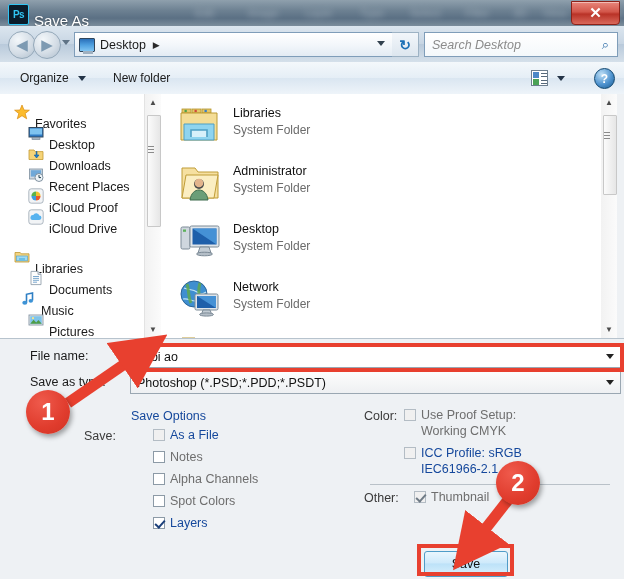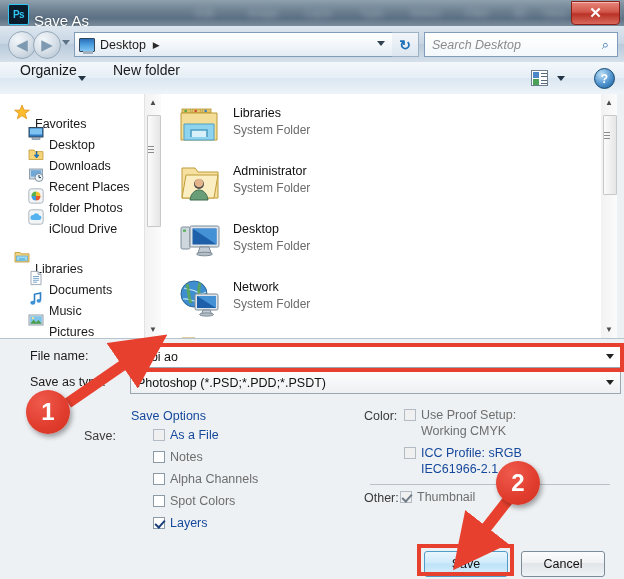--- a/index.html
+++ b/index.html
@@ -82,21 +82,21 @@
   }
   .search-ph{margin-left:7px;font-size:12.5px;color:#8b8b8b;font-style:italic;}
   .search-icon{position:absolute;right:8px;top:4px;color:#2f6ea8;font-size:13px;}
 
   
   .cmdbar{
     position:absolute;left:0;top:62px;width:624px;height:32px;
     background:linear-gradient(180deg,#f4f8fb 0%,#e5eef6 50%,#dae6f1 51%,#eef4f9 100%);
     border-bottom:1px solid #b5c7d8;
   }
-  .cmd-item{position:absolute;top:0;font-size:14px;color:#1a1a1a;}
+  .cmd-item{position:absolute;top:9px;font-size:12px;color:#1a1a1a;}
   .cmd-caret{position:absolute;top:14px;width:0;height:0;
     border-left:4px solid transparent;border-right:4px solid transparent;border-top:5px solid #243447;}
   .view-icon{position:absolute;left:531px;top:8px;width:17px;height:16px;
     background:#fff;border:1px solid #6d7f8f;box-sizing:border-box;}
   .view-icon .q{position:absolute;width:6px;height:6px;left:1px;}
   .view-icon .q1{top:1px;background:#4b87c7;}
   .view-icon .q2{top:8px;background:#4ba256;}
   .view-icon .ln{position:absolute;left:9px;height:1px;background:#55687a;width:6px;}
   .help-btn{position:absolute;left:594px;top:6px;width:19px;height:19px;border-radius:50%;
     background:radial-gradient(circle at 35% 28%,#bfe0f6 0%,#4f93cf 55%,#18598f 100%);
@@ -297,21 +297,21 @@
       <span class="sb-ico">
         <svg width="16" height="16" viewBox="0 0 16 16">
             <rect x=".8" y=".8" width="14.4" height="14.4" rx="2.5" fill="#f2f4f6" stroke="#9aa7b3" stroke-width=".8"></rect>
             <circle cx="8" cy="8" r="4.6" fill="#fff"></circle>
             <path d="M8 3.4A4.6 4.6 0 0 1 12.6 8H8z" fill="#f2c230"></path>
             <path d="M12.6 8A4.6 4.6 0 0 1 8 12.6V8z" fill="#e8572c"></path>
             <path d="M8 12.6A4.6 4.6 0 0 1 3.4 8H8z" fill="#3f9bdc"></path>
             <path d="M3.4 8A4.6 4.6 0 0 1 8 3.4V8z" fill="#5cb24a"></path>
           </svg>
       </span>
-      <span class="lbl">folder Photos</span>
+      <span class="lbl">iCloud Proof</span>
     </div>
 
     <div class="sb-entry" style="left:28px;top:113px">
       <span class="sb-ico">
         <svg width="16" height="16" viewBox="0 0 16 16">
             <rect x=".8" y=".8" width="14.4" height="14.4" rx="2.5" fill="#f2f4f6" stroke="#9aa7b3" stroke-width=".8"></rect>
             <path d="M4.6 11h6.6a2.2 2.2 0 0 0 .1-4.4A3.2 3.2 0 0 0 5.3 6 2.4 2.4 0 0 0 4.6 11z" fill="#57b3ef"></path>
           </svg>
       </span>
       <span class="lbl">iCloud Drive</span>
@@ -334,21 +334,21 @@
             <path d="M3 1.4h7l3 3v10.2H3z" fill="#fdfdfd" stroke="#94a2ae" stroke-width=".9"></path>
             <path d="M10 1.4v3h3" fill="#e2e8ee" stroke="#94a2ae" stroke-width=".9"></path>
             <g stroke="#6d9fc9" stroke-width=".9">
               <path d="M5 6.5h6M5 8.4h6M5 10.3h6M5 12.2h4"></path>
             </g>
           </svg>
       </span>
       <span class="lbl">Documents</span>
     </div>
 
-    <div class="sb-entry" style="left:28px;top:195px">
+    <div class="sb-entry" style="left:20px;top:195px">
       <span class="sb-ico">
         <svg width="16" height="16" viewBox="0 0 16 16">
             <path d="M6.5 11.5V3.3l6-1.4v7.5" stroke="#2f7fc4" stroke-width="1.6" fill="none"></path>
             <ellipse cx="4.8" cy="11.8" rx="2.5" ry="2" fill="#3d93d6"></ellipse>
             <ellipse cx="10.8" cy="9.9" rx="2.2" ry="1.8" fill="#3d93d6"></ellipse>
           </svg>
       </span>
       <span class="lbl">Music</span>
     </div>
 
@@ -505,28 +505,27 @@
 
     <div class="opt-row" style="left:404px;top:107px">
       <span class="cb dim"></span>
       <span class="opt-lbl">ICC Profile:  sRGB</span>
     </div>
     <span class="opt-lbl" style="position:absolute;left:421px;top:123px;font-size:12.5px">IEC61966-2.1</span>
 
     <div class="hr" style="left:370px;top:145px;width:240px"></div>
 
     <span class="sect-lbl" style="left:364px;top:152px">Other:</span>
-    <div class="opt-row" style="left:400px;top:151px">
+    <div class="opt-row" style="left:414px;top:151px">
       <span class="cb dim checked grey"></span>
       <span class="opt-lbl grey">Thumbnail</span>
     </div>
   </div>
 
   <div class="btn primary" style="left:424px;top:551px;width:82px">Save</div>
-  <div class="btn" style="left:521px;top:551px;width:82px">Cancel</div>
 
   <div class="redbox" style="left:128px;top:343px;width:496px;height:29px"></div>
   <div class="redbox" style="left:417px;top:544px;width:97px;height:32px"></div>
 
   <svg class="anno">
     <defs>
       <marker id="ah" markerWidth="5" markerHeight="5" refX="2.2" refY="2.5" orient="auto">
         <path d="M0,0 L5,2.5 L0,5 z" fill="#e8402f"></path>
       </marker>
     </defs>

